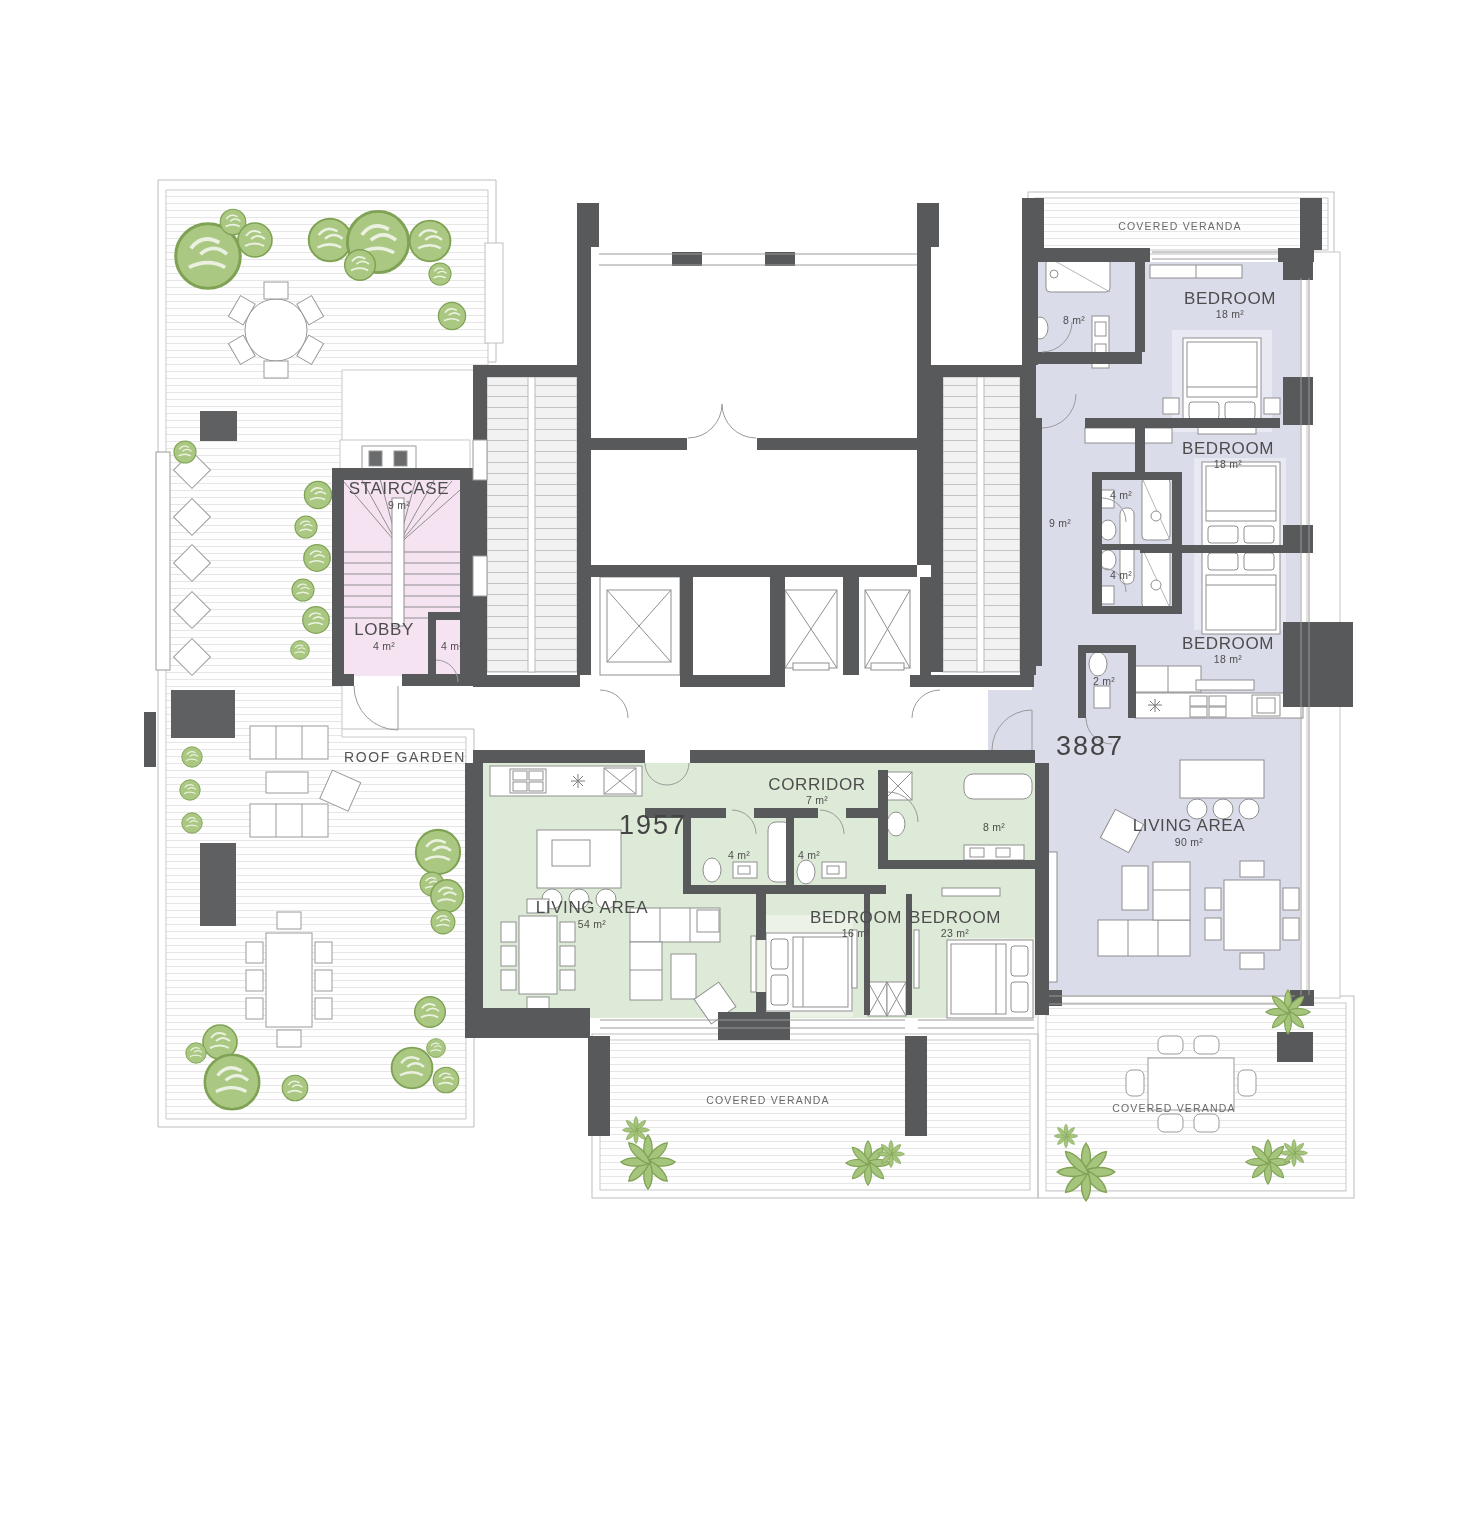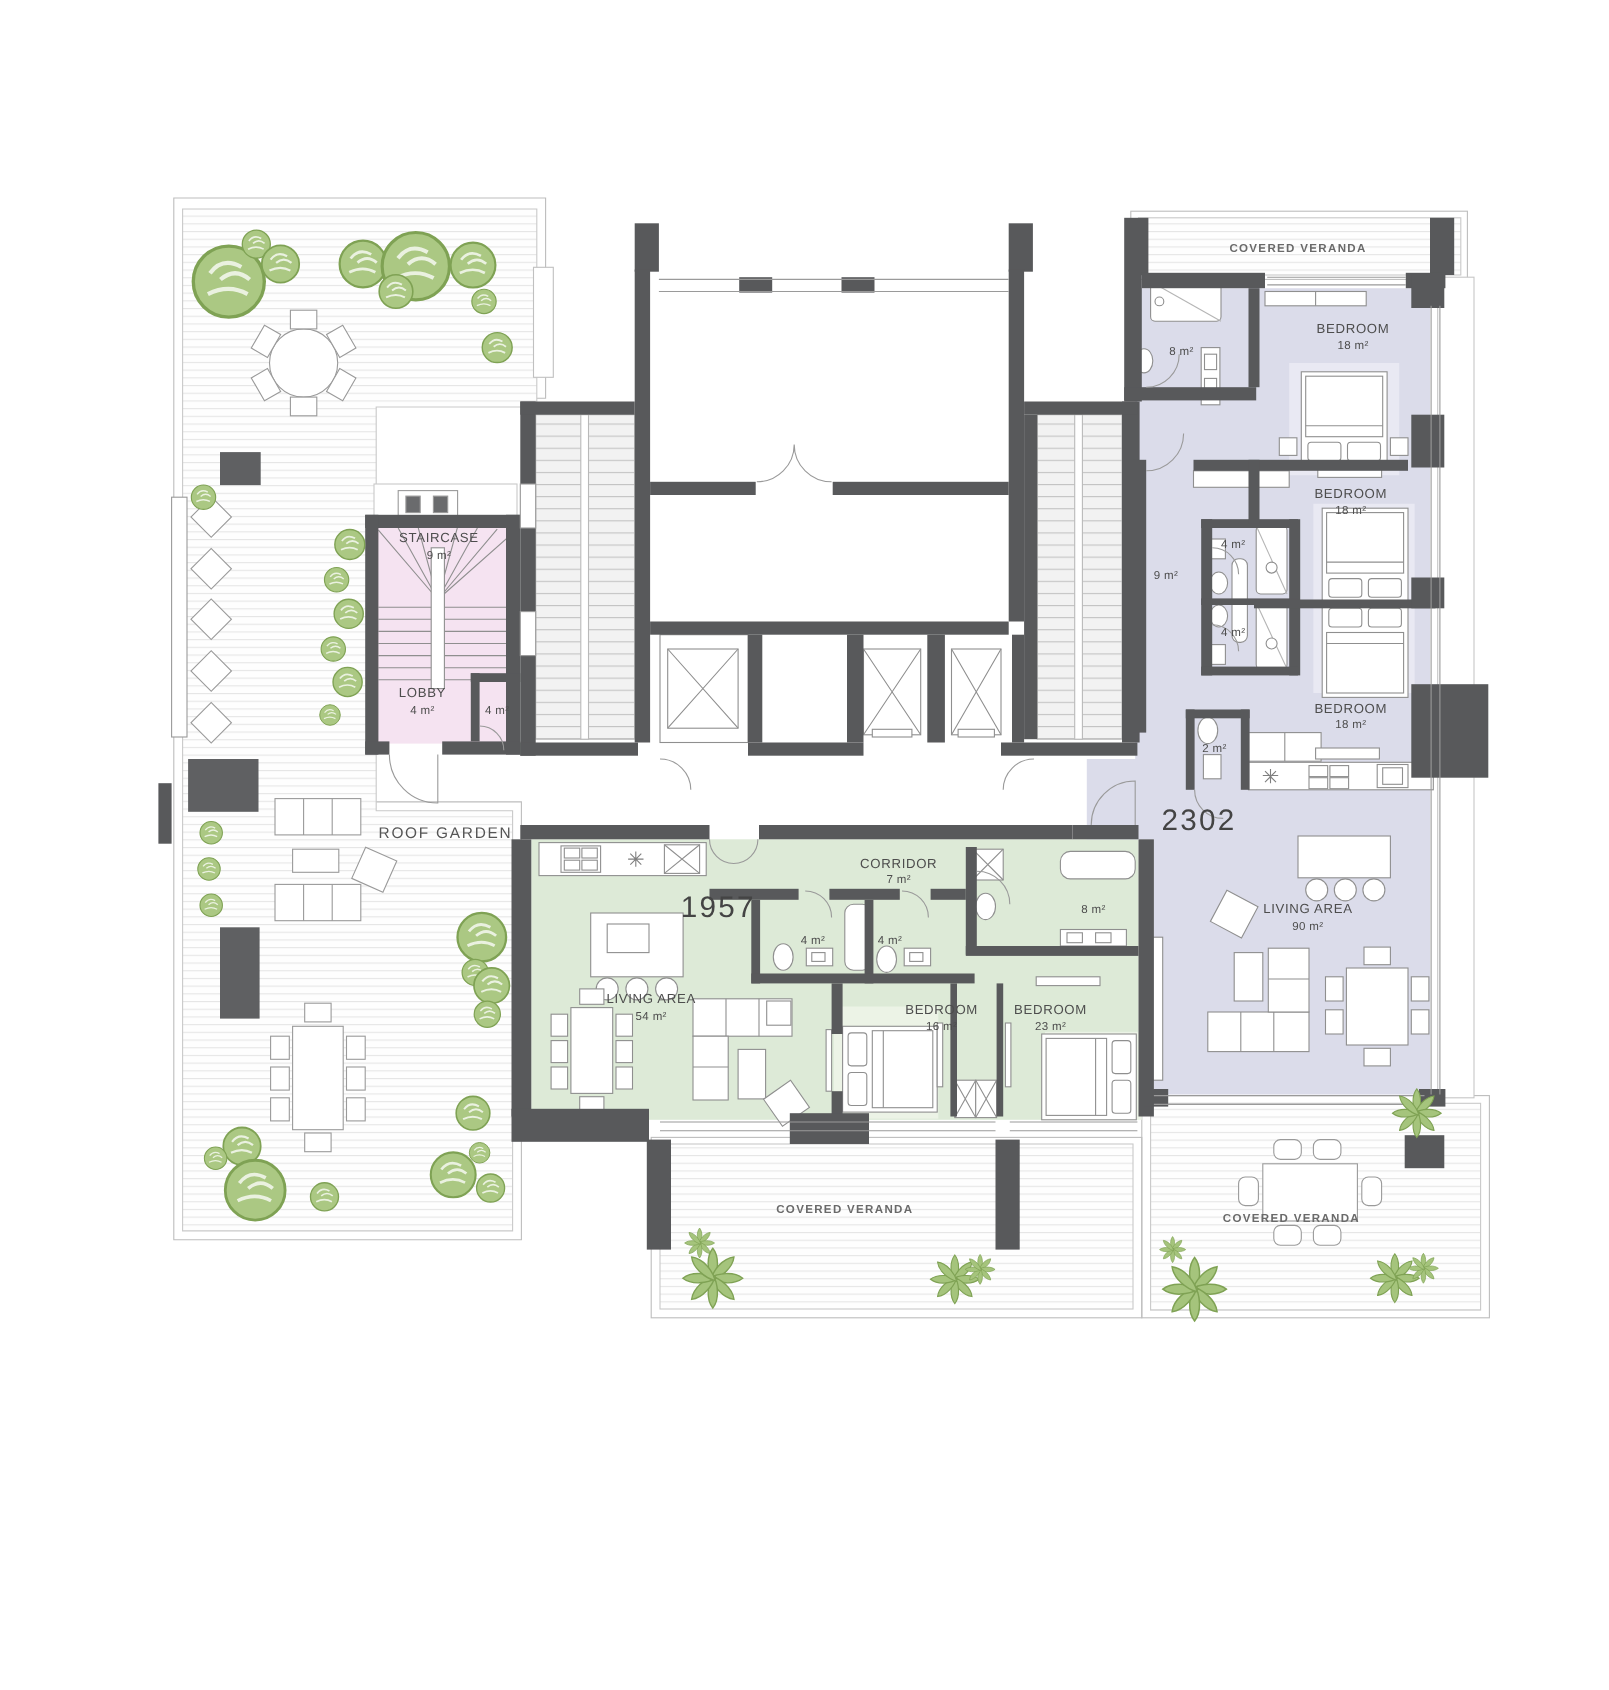--- a/index.html
+++ b/index.html
@@ -1,24 +1,24 @@
 <!DOCTYPE html>
 <html><head>
 <meta charset="utf-8">
 <style>
   html,body{margin:0;padding:0;background:#fff;}
   .plan{position:relative;width:1463px;height:1536px;background:#fff;overflow:hidden;
         font-family:"Liberation Sans", sans-serif;}
   .plan svg{position:absolute;left:0;top:0;}
   .lbl{position:absolute;transform:translate(-50%,-50%);white-space:nowrap;
-       color:#4d4d4d;font-size:12px;letter-spacing:.6px;text-align:center;}
+       color:#4d4d4d;font-size:17px;letter-spacing:.6px;text-align:center;}
   .lbl-area{font-size:10.5px;letter-spacing:.3px;}
   .lbl-unit{font-size:27px;letter-spacing:2px;color:#444;}
   .lbl-garden{font-size:14px;letter-spacing:1.6px;color:#555;}
-  .lbl-veranda{font-size:10.5px;letter-spacing:1.2px;color:#6a6a6a;font-weight:bold;}
+  .lbl-veranda{font-size:10.5px;letter-spacing:1.2px;color:#6a6a6a;}
 </style>
 </head>
 <body>
 
 <div class="plan">
 <svg width="1463" height="1536" viewBox="0 0 1463 1536">
   <defs>
     <pattern id="deckH" width="8" height="7" patternUnits="userSpaceOnUse">
       <rect width="8" height="7" fill="#fefefe"></rect>
           <rect width="8" height="1" fill="#e6e6e6"></rect>
@@ -514,21 +514,21 @@
   <div class="lbl lbl-area" style="left:739px;top:855px">4 m²</div>
   <div class="lbl lbl-area" style="left:809px;top:855px">4 m²</div>
   <div class="lbl" style="left:592px;top:908px">LIVING  AREA</div>
   <div class="lbl lbl-area" style="left:592px;top:924px">54 m²</div>
   <div class="lbl" style="left:856px;top:918px">BEDROOM</div>
   <div class="lbl lbl-area" style="left:856px;top:933px">16 m²</div>
   <div class="lbl" style="left:955px;top:918px">BEDROOM</div>
   <div class="lbl lbl-area" style="left:955px;top:933px">23 m²</div>
   <div class="lbl lbl-area" style="left:994px;top:827px">8 m²</div>
 
-  <div class="lbl lbl-unit" style="left:1090px;top:746px">2302</div>
+  <div class="lbl lbl-unit" style="left:1090px;top:746px">3887</div>
   <div class="lbl" style="left:1230px;top:299px">BEDROOM</div>
   <div class="lbl lbl-area" style="left:1230px;top:314px">18 m²</div>
   <div class="lbl" style="left:1228px;top:449px">BEDROOM</div>
   <div class="lbl lbl-area" style="left:1228px;top:464px">18 m²</div>
   <div class="lbl" style="left:1228px;top:644px">BEDROOM</div>
   <div class="lbl lbl-area" style="left:1228px;top:659px">18 m²</div>
   <div class="lbl lbl-area" style="left:1074px;top:320px">8 m²</div>
   <div class="lbl lbl-area" style="left:1060px;top:523px">9 m²</div>
   <div class="lbl lbl-area" style="left:1121px;top:495px">4 m²</div>
   <div class="lbl lbl-area" style="left:1121px;top:575px">4 m²</div>

